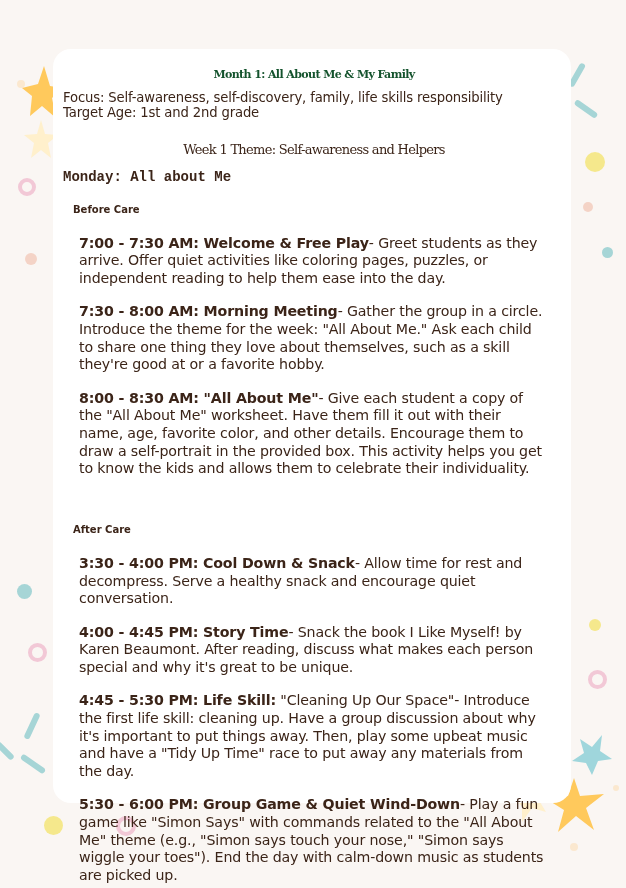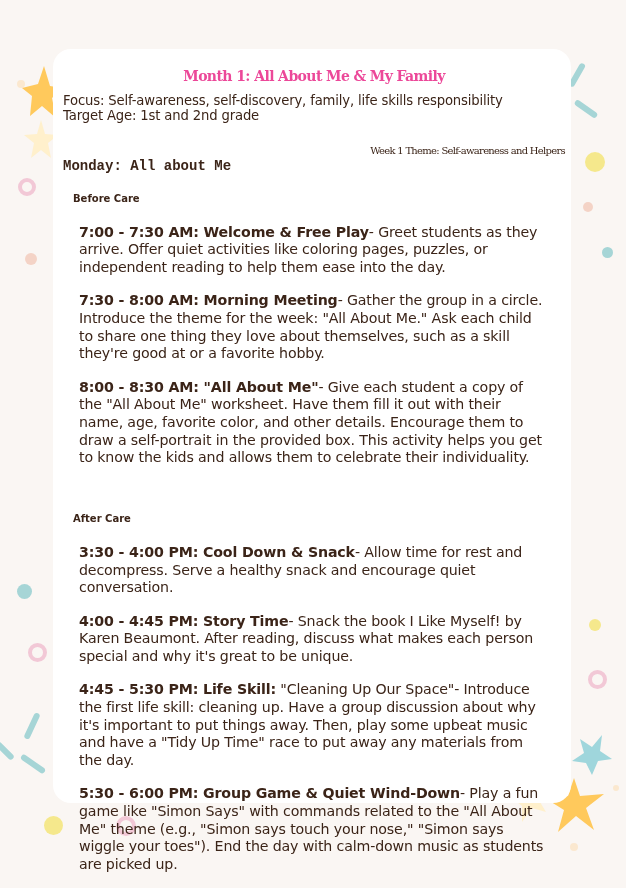--- a/index.html
+++ b/index.html
@@ -29,37 +29,37 @@
       height: 754px;
       background: #ffffff;
       border-radius: 18px;
       box-sizing: border-box;
       padding: 16px 6px 0 10px;
     }
     .title {
       text-align: center;
       font-family: "DejaVu Serif", serif;
       font-weight: bold;
-      font-size: 14px;
+      font-size: 11px;
       letter-spacing: -0.6px;
       margin: 3px 0 9px 0;
-      color: #ec4899;
+      color: #14532d;
     }
     .meta {
       font-size: 13.2px;
       line-height: 15px;
       margin: 0;
       letter-spacing: -0.15px;
     }
     .week {
-      text-align: right;
+      text-align: center;
       font-family: "DejaVu Serif", serif;
-      font-size: 10px;
+      font-size: 13px;
       letter-spacing: -0.7px;
-      margin: 22px 0 2px 0;
+      margin: 22px 0 12px 0;
       color: #3b2418;
     }
     .day {
       font-weight: bold;
       font-size: 14px;
       margin: 0 0 16px 0;
       font-family: Liberation Mono, monospace;
     }
     .section-label {
       font-weight: bold;

